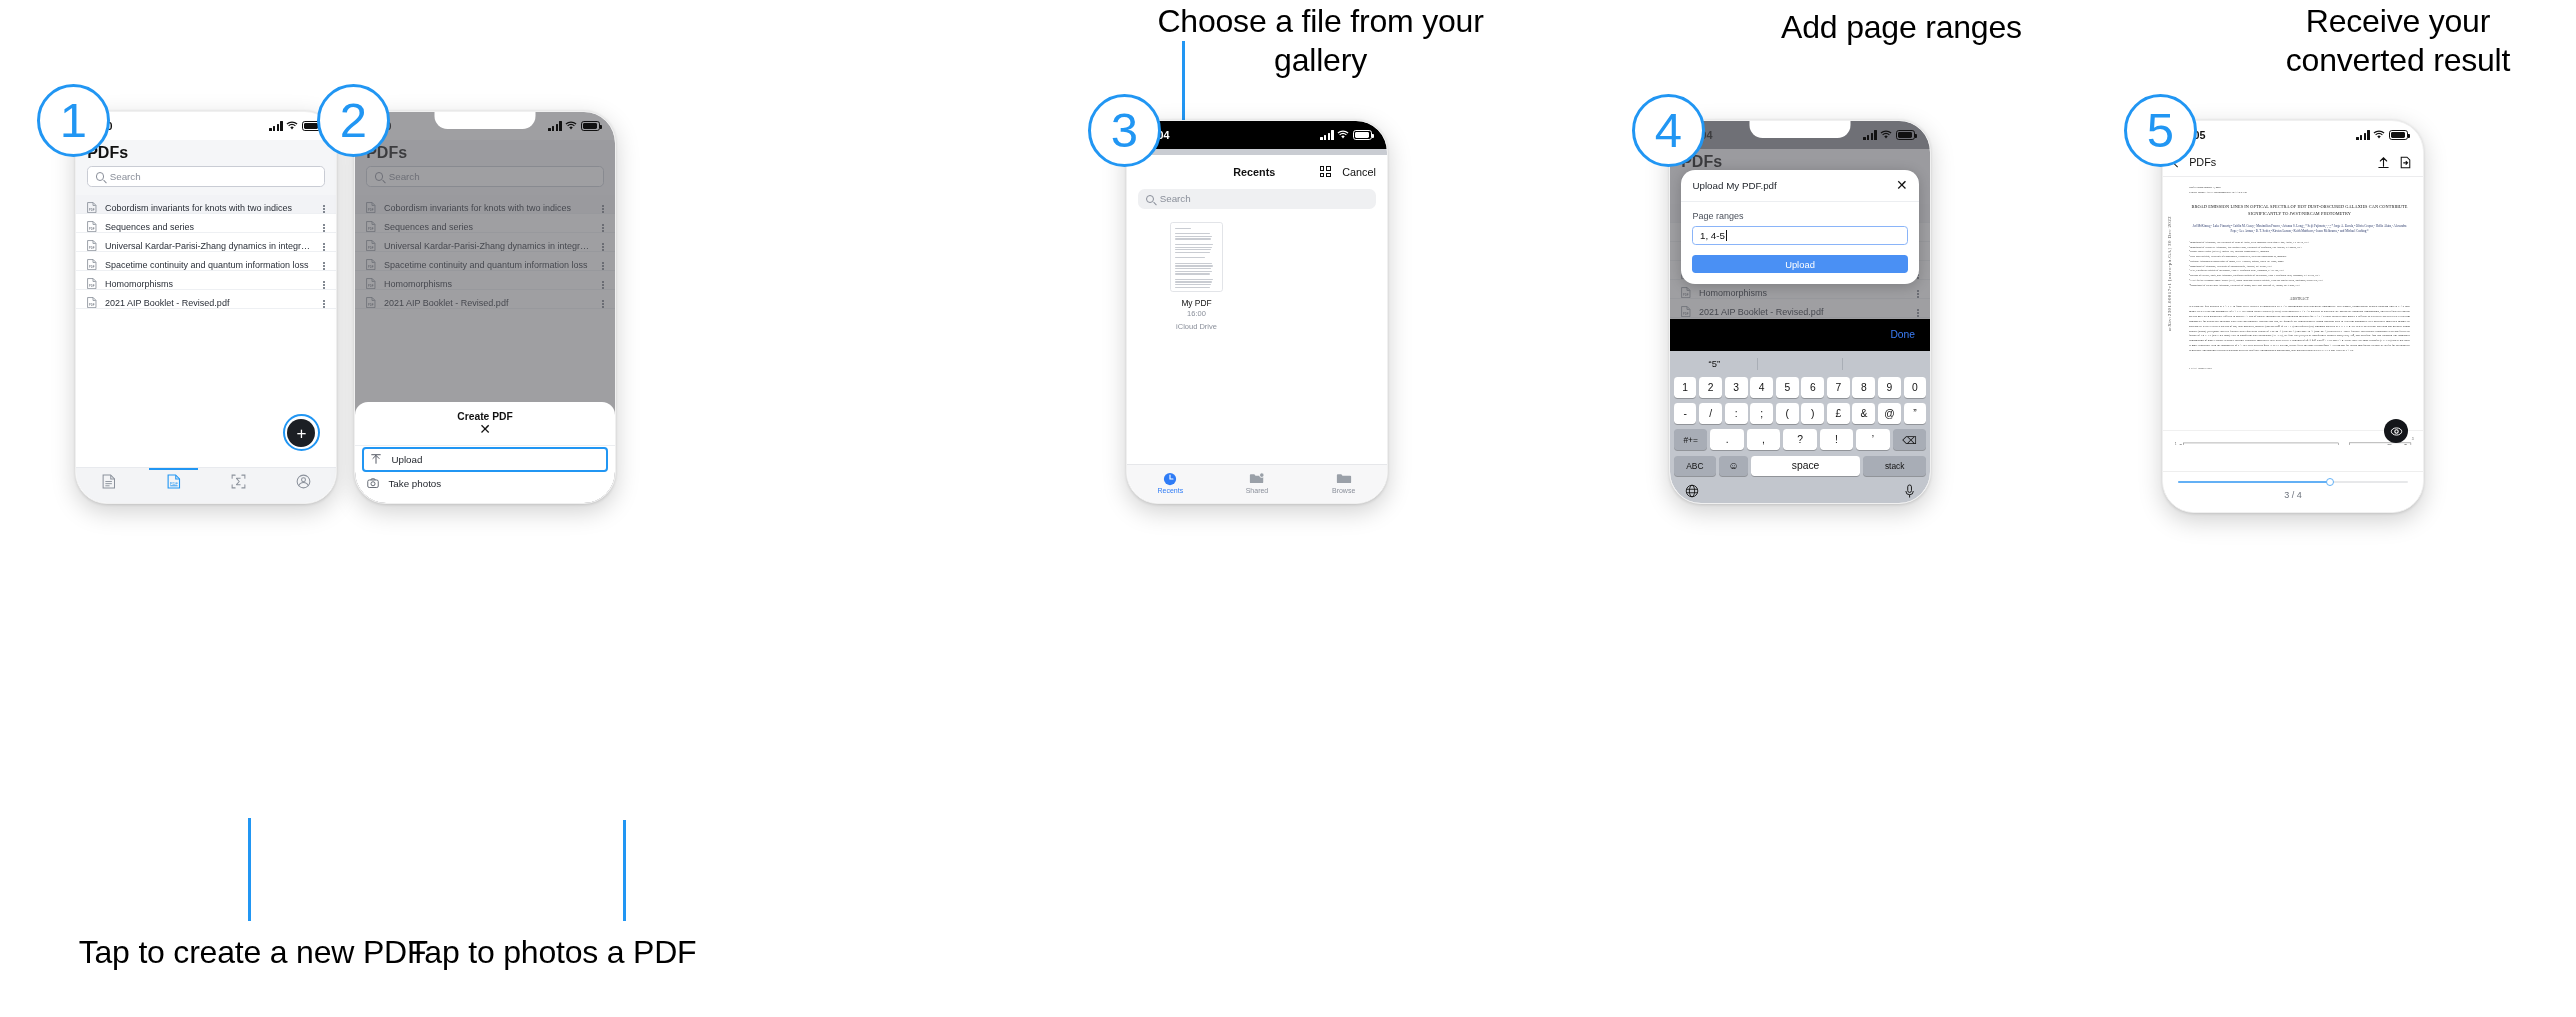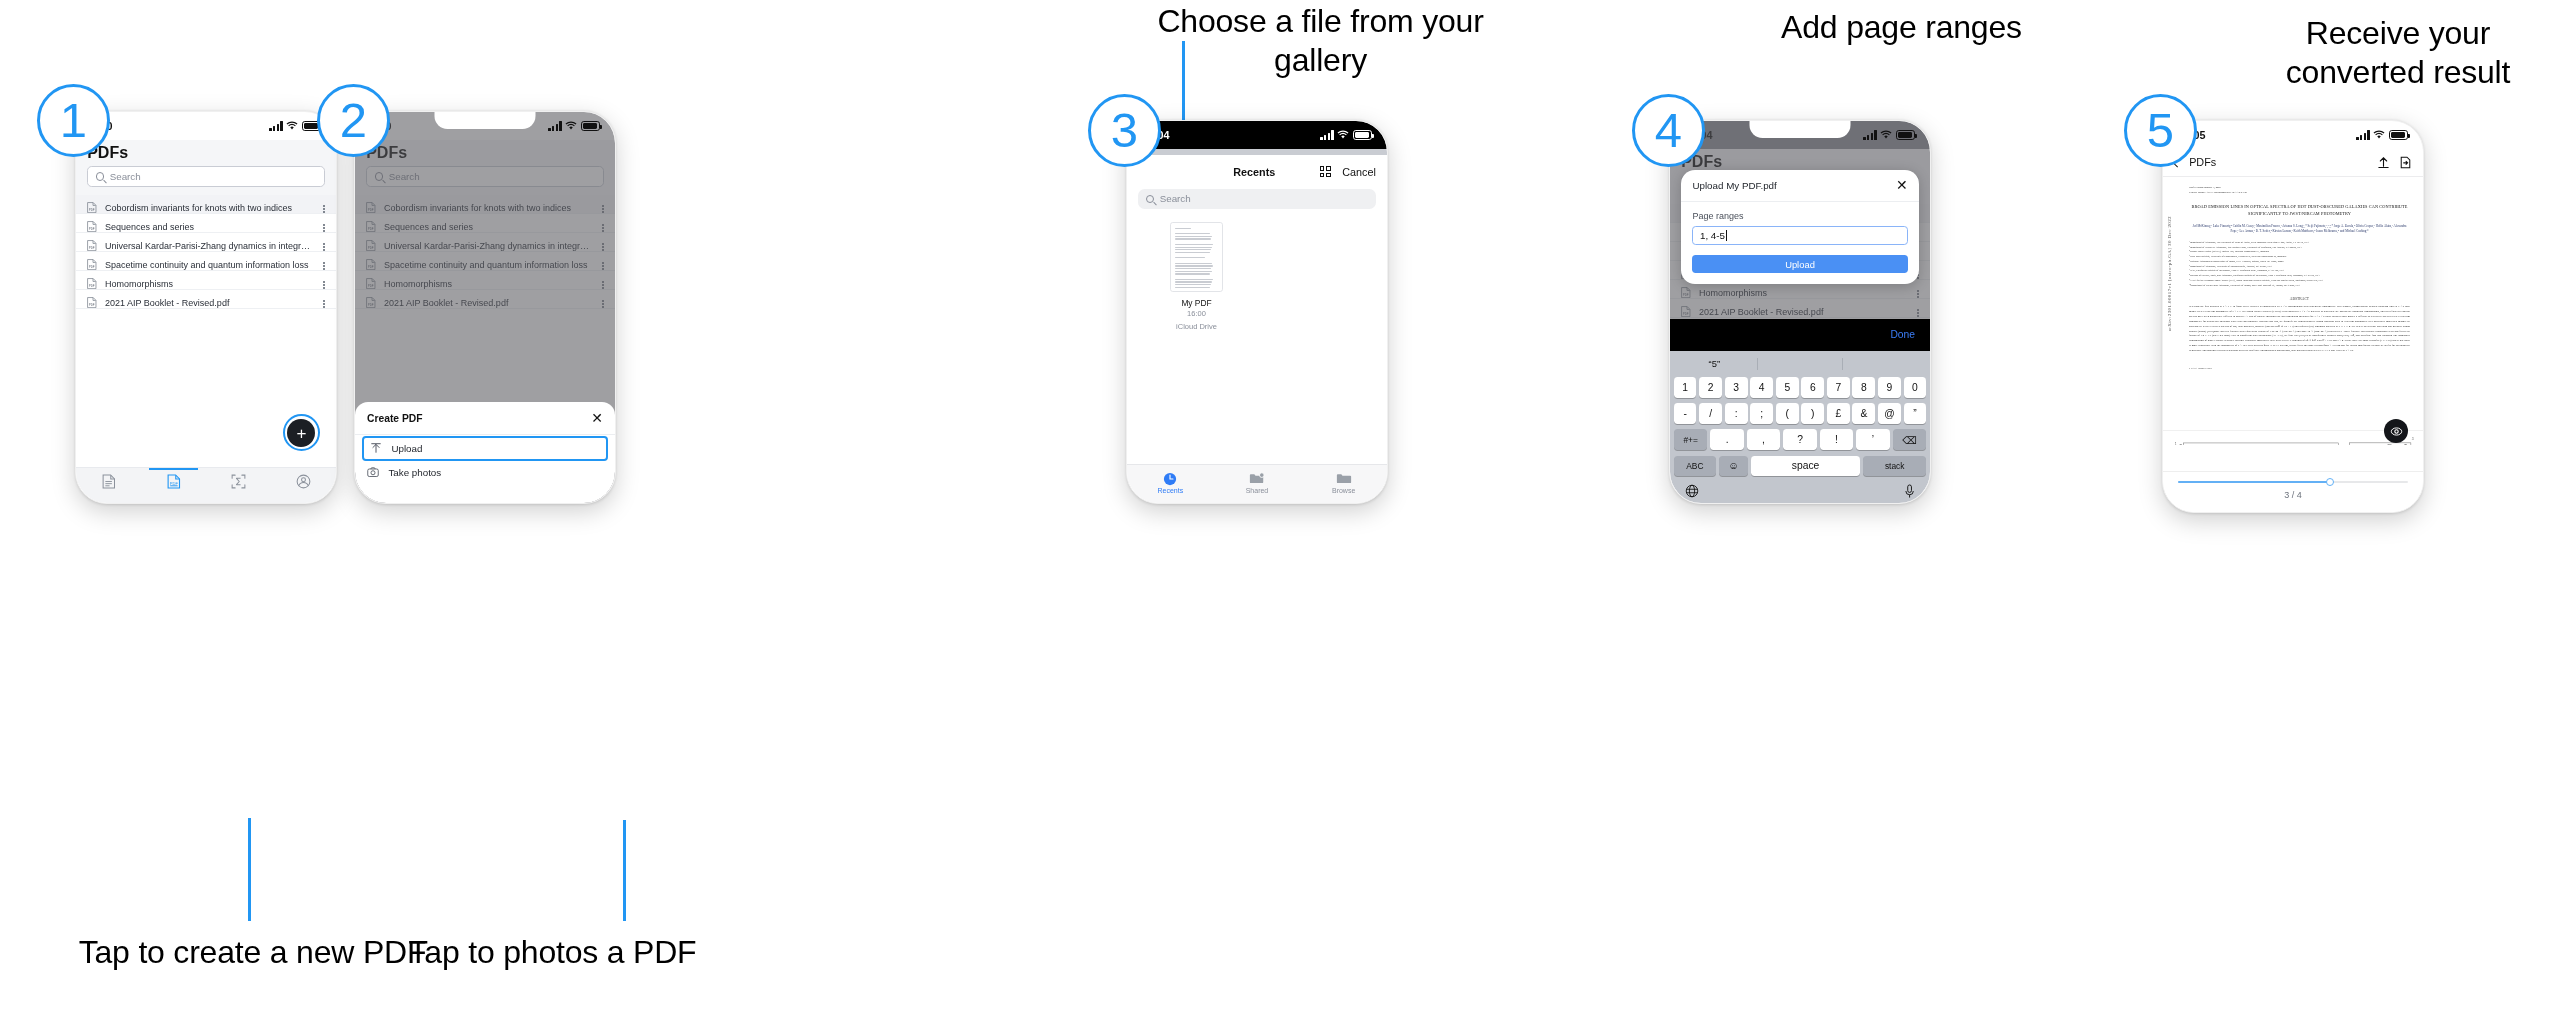--- a/index.html
+++ b/index.html
@@ -137,21 +137,21 @@
   .dim { position: absolute; inset: 0; background: rgba(90,90,95,0.58); }
 
   
   .sheet {
     position: absolute; left:0; right:0; bottom:0;
     background: #fff; border-radius: 13px 13px 31px 31px;
   }
   .sheet-head {
     display:flex; align-items:center; justify-content: space-between;
     padding: 9.4px 12px 8.4px 12px; border-bottom: 0.9px solid #eceef1;
-    font-size: 10.3px; font-weight: bold; color: #111;
+    font-size: 10.3px; font-weight: bold; color: #111; flex-direction: column;
   }
   .xclose { font-size: 14px; color:#111; line-height:1; font-weight: 300; }
   .sheet-item { display:flex; align-items:center; gap:9.4px; padding: 7.5px 12px; font-size: 9.8px; color:#1d2128; }
   .hl-box { outline: 2.3px solid #2196f3; }
 
   
   .files-top { background:#fff; padding: 7.5px 11.2px 0 11.2px; }
   .files-nav { display:flex; align-items:center; justify-content: flex-end; gap: 11.2px; height: 19px; }
   .files-title { font-size: 10.8px; font-weight: bold; color:#111; margin-right: auto; margin-left: 40%; }
   .grid-icn { display:grid; grid-template-columns: 4.7px 4.7px; gap:1.9px; }
@@ -247,21 +247,21 @@
 <body>
 
 <div class="stage">
 
   <div class="caption-top" style="left:1152px; top:1.9px; width:337px;">
     <span>Choose a file from your gallery</span>
   </div>
   <div class="caption-top" style="left:1714px; top:7.5px; width:375px;">
     <span>Add page ranges</span>
   </div>
-  <div class="caption-top" style="left:2239px; top:1.9px; width:318px;margin-top:12px;">
+  <div class="caption-top" style="left:2239px; top:1.9px; width:318px;">
     <span>Receive your converted result</span>
   </div>
 
   <div class="caption-bottom" style="left:37px; top:933px; width:431px;">
     <span>Tap to create a new PDF</span>
   </div>
   <div class="caption-bottom" style="left:337px; top:933px; width:431px;">
     <span>Tap to photos a PDF</span>
   </div>
 

